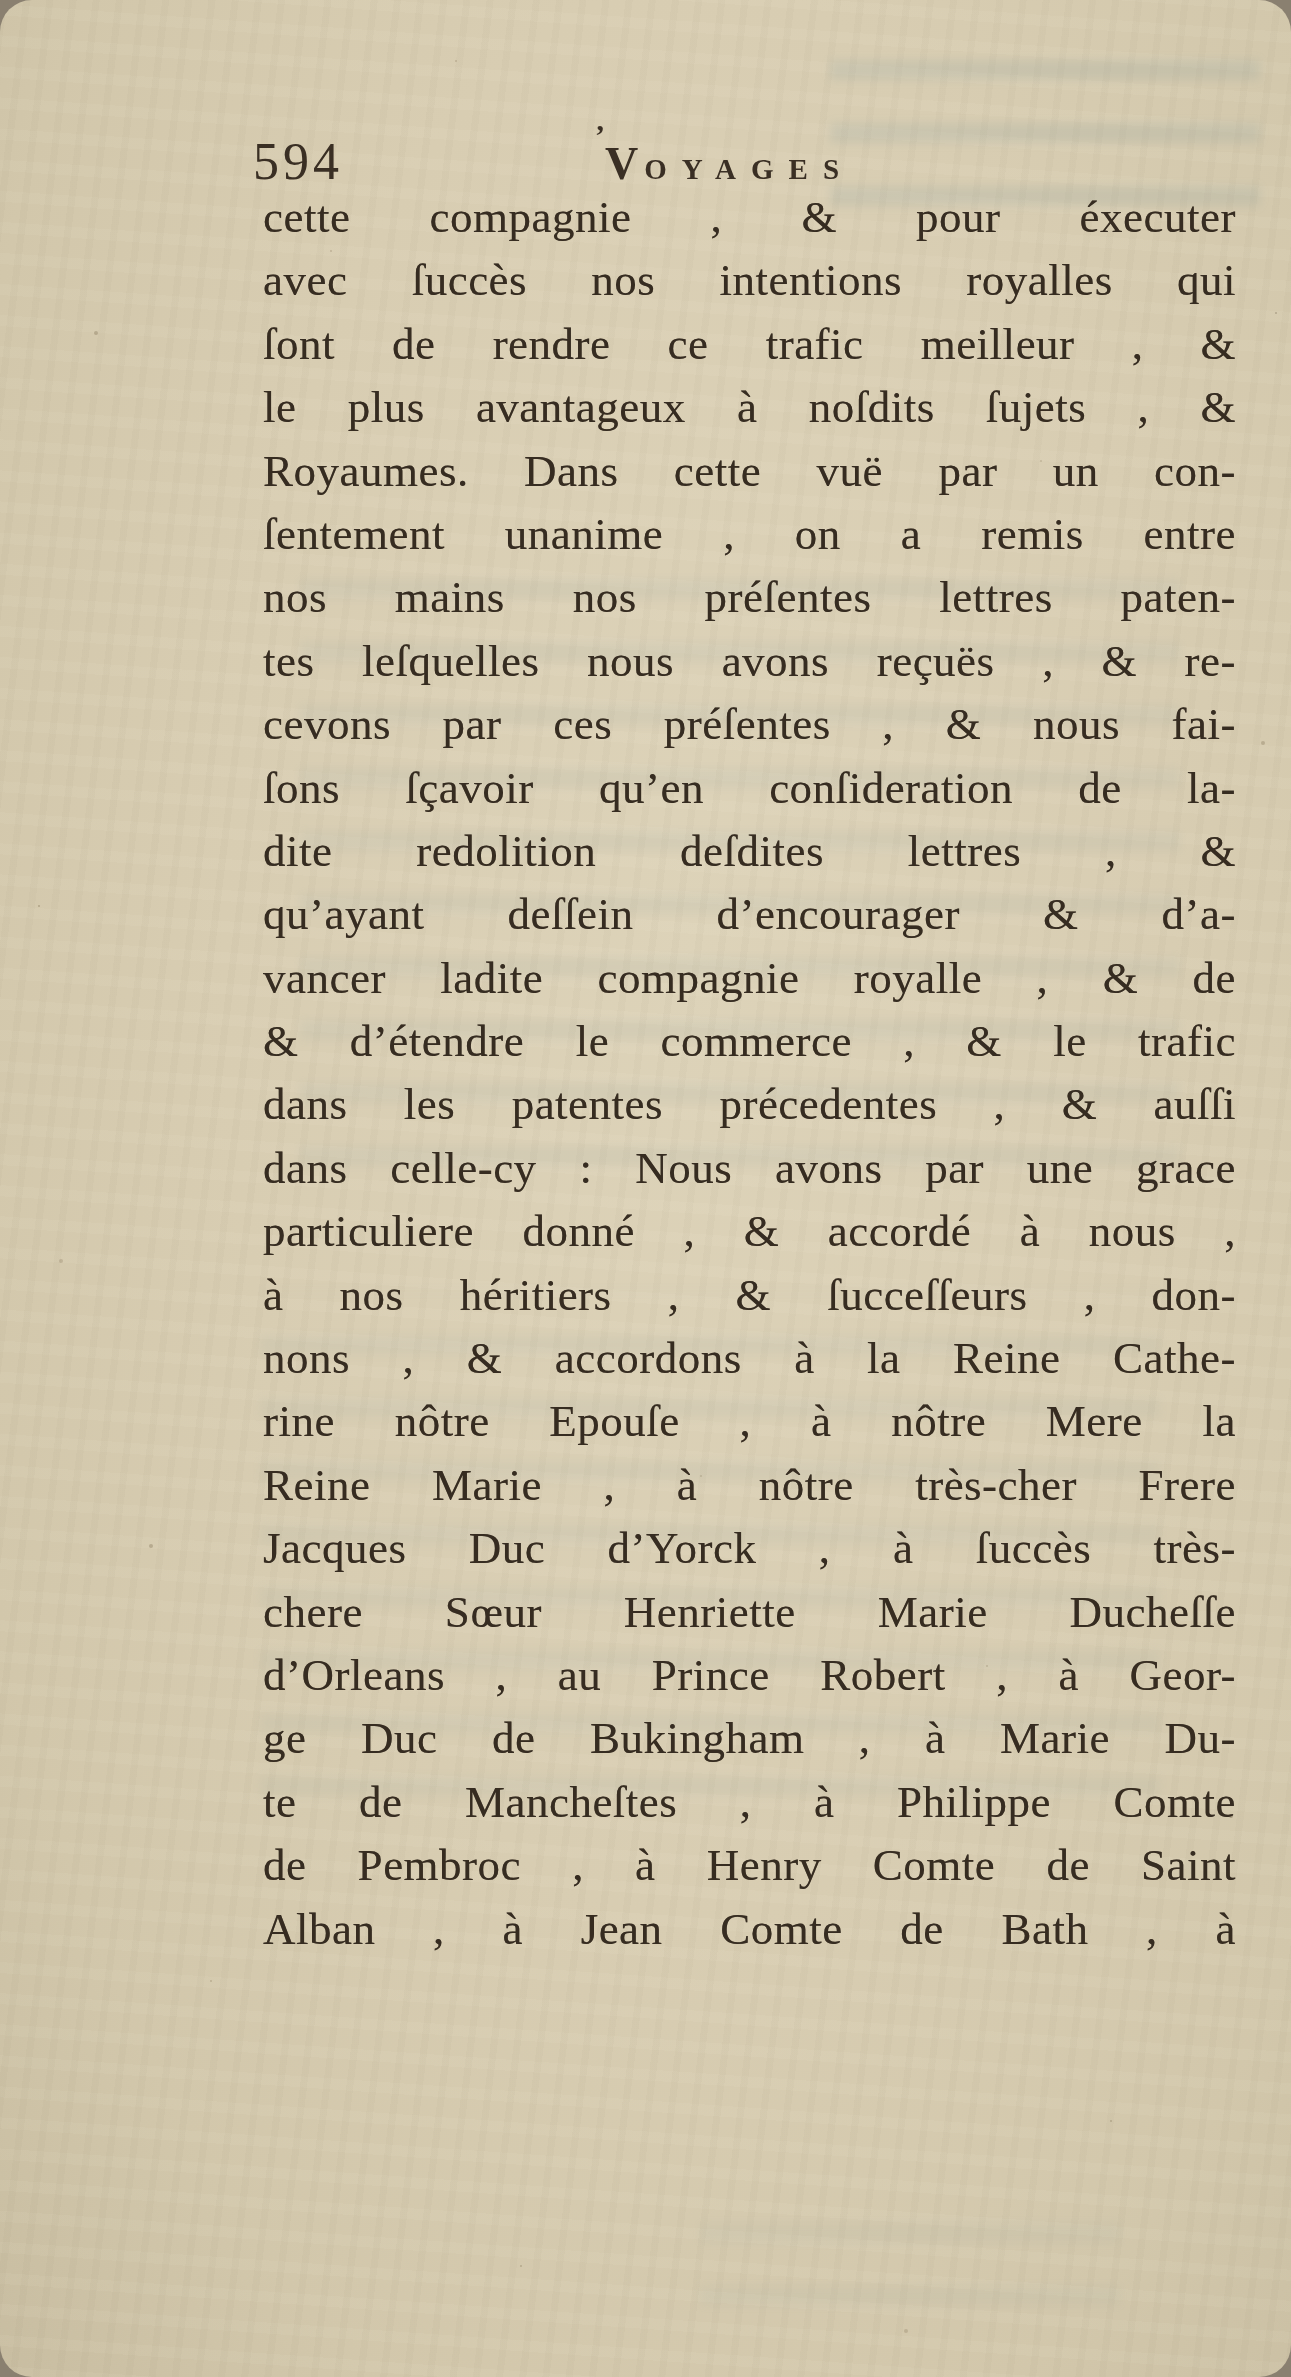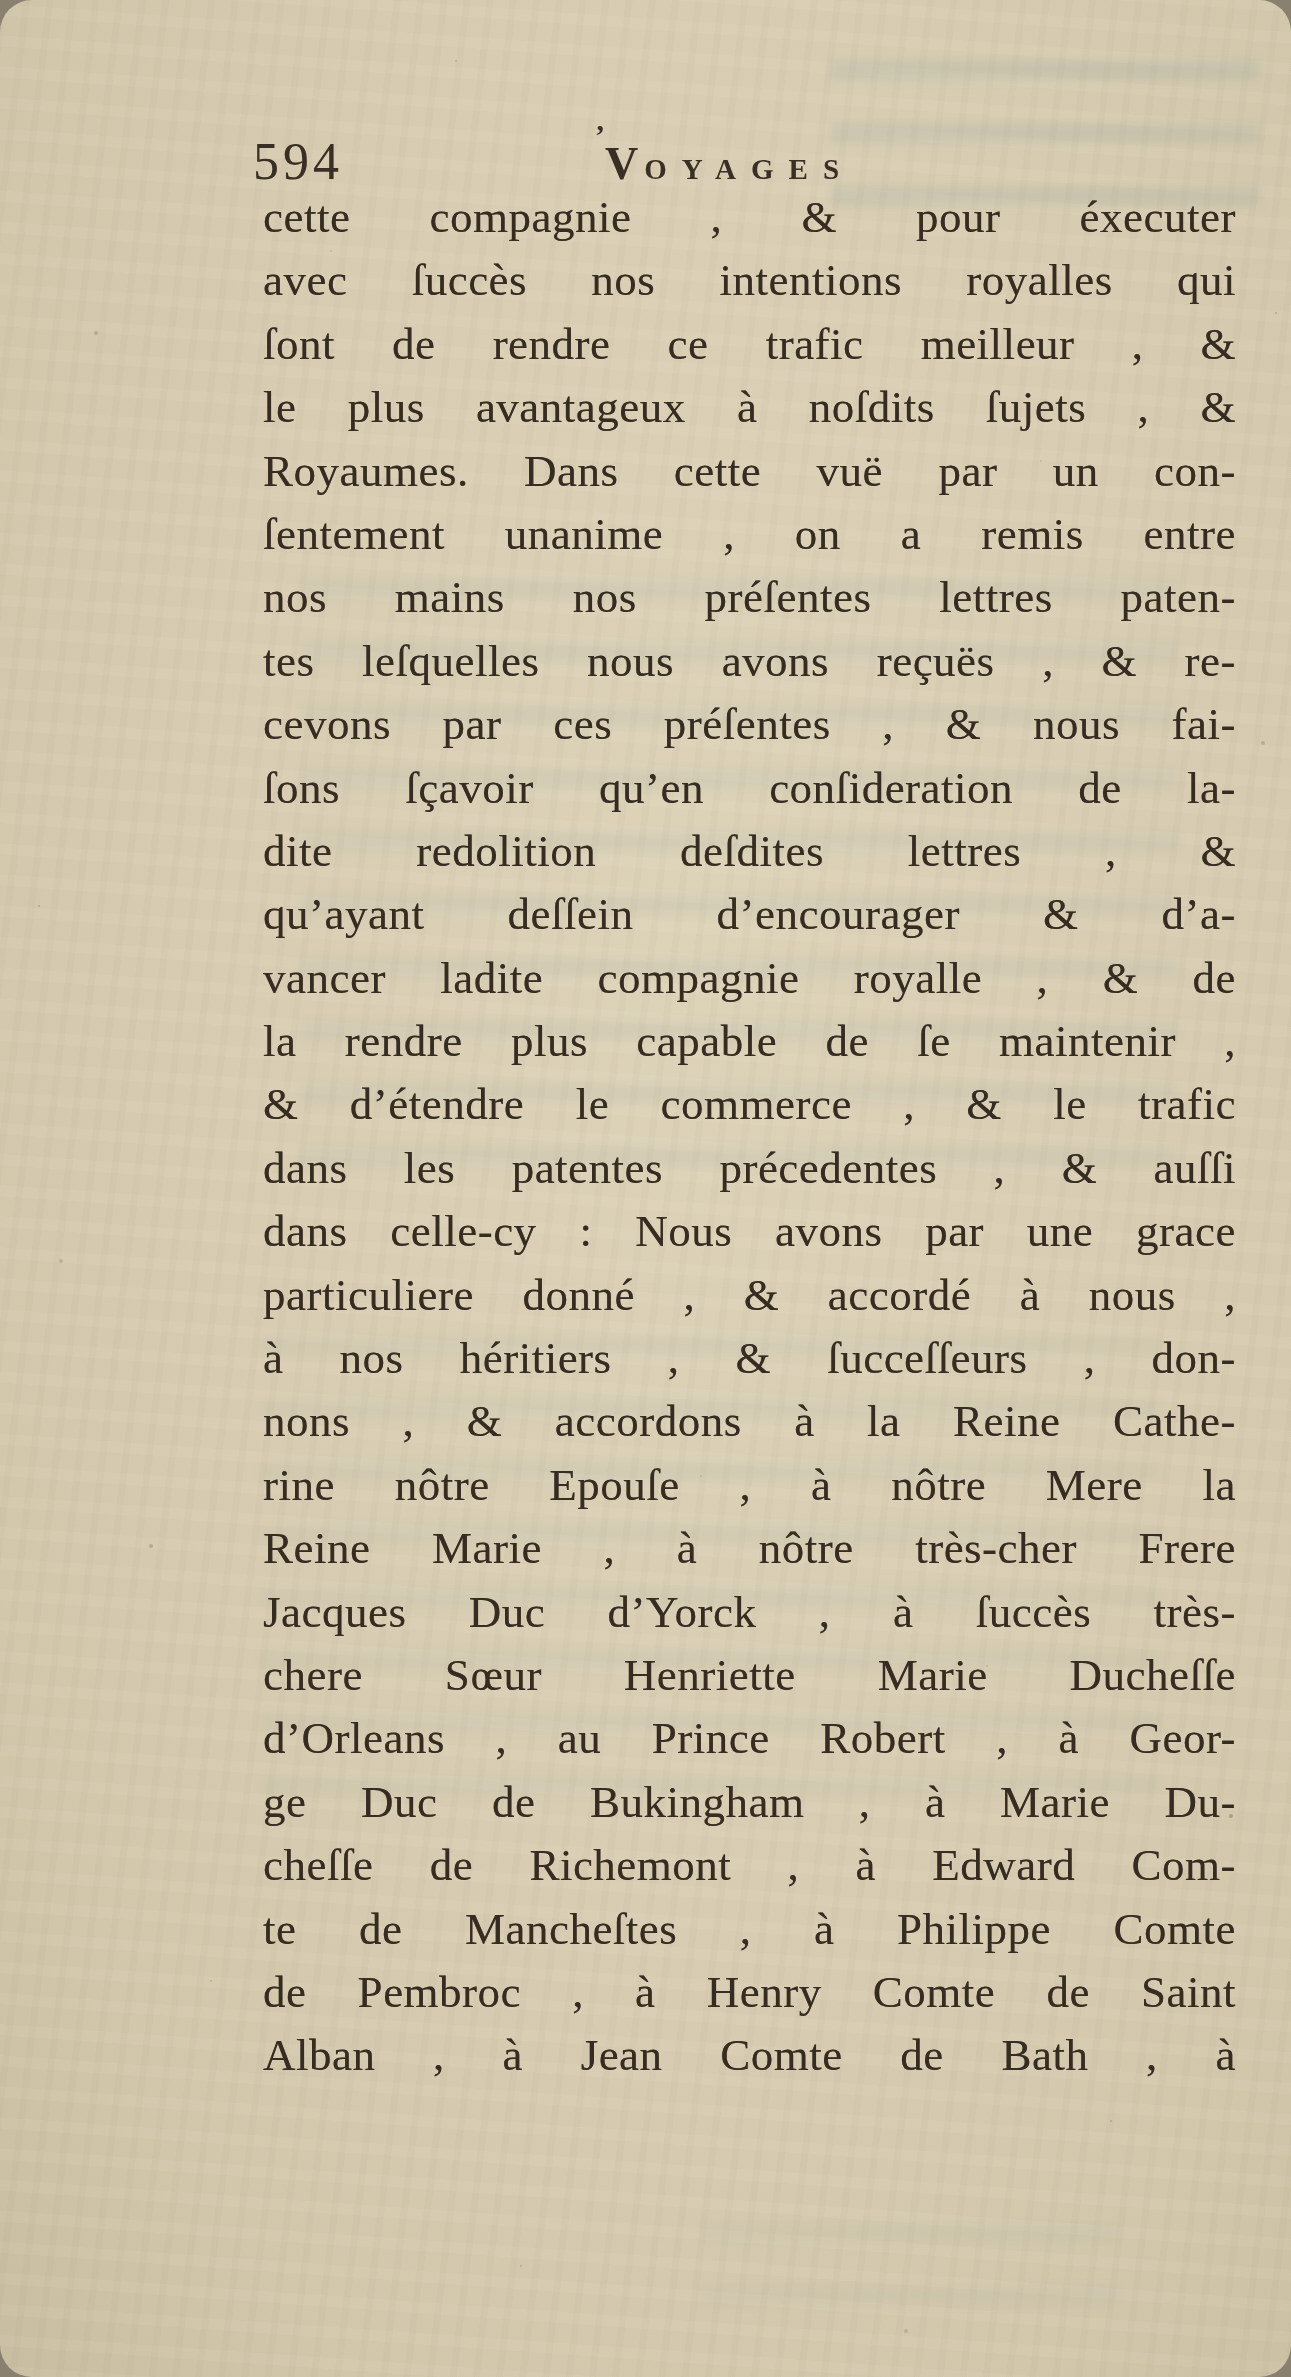--- a/index.html
+++ b/index.html
@@ -155,32 +155,30 @@
     <div class="line">le plus avantageux à noſdits ſujets , &amp;</div>
     <div class="line">Royaumes. Dans cette vuë par un con-</div>
     <div class="line">ſentement unanime , on a remis entre</div>
     <div class="line">nos mains nos préſentes lettres paten-</div>
     <div class="line">tes leſquelles nous avons reçuës , &amp; re-</div>
     <div class="line">cevons par ces préſentes , &amp; nous fai-</div>
     <div class="line">ſons ſçavoir qu’en conſideration de la-</div>
     <div class="line">dite redolition deſdites lettres , &amp;</div>
     <div class="line">qu’ayant deſſein d’encourager &amp; d’a-</div>
     <div class="line">vancer ladite compagnie royalle , &amp; de</div>
-    <div class="line">la rendre plus capable de ſe maintenir ,</div>
     <div class="line">&amp; d’étendre le commerce , &amp; le trafic</div>
     <div class="line">dans les patentes précedentes , &amp; auſſi</div>
     <div class="line">dans celle-cy : Nous avons par une grace</div>
     <div class="line">particuliere donné , &amp; accordé à nous ,</div>
     <div class="line">à nos héritiers , &amp; ſucceſſeurs , don-</div>
     <div class="line">nons , &amp; accordons à la Reine Cathe-</div>
     <div class="line">rine nôtre Epouſe , à nôtre Mere la</div>
     <div class="line">Reine Marie , à nôtre très-cher Frere</div>
     <div class="line">Jacques Duc d’Yorck , à ſuccès très-</div>
     <div class="line">chere Sœur Henriette Marie Ducheſſe</div>
     <div class="line">d’Orleans , au Prince Robert , à Geor-</div>
     <div class="line">ge Duc de Bukingham , à Marie Du-</div>
-    <div class="line">cheſſe de Richemont , à Edward Com-</div>
     <div class="line">te de Mancheſtes , à Philippe Comte</div>
     <div class="line">de Pembroc , à Henry Comte de Saint</div>
     <div class="line">Alban , à Jean Comte de Bath , à</div>
   </div>
 
 </div>
 
 </body></html>

